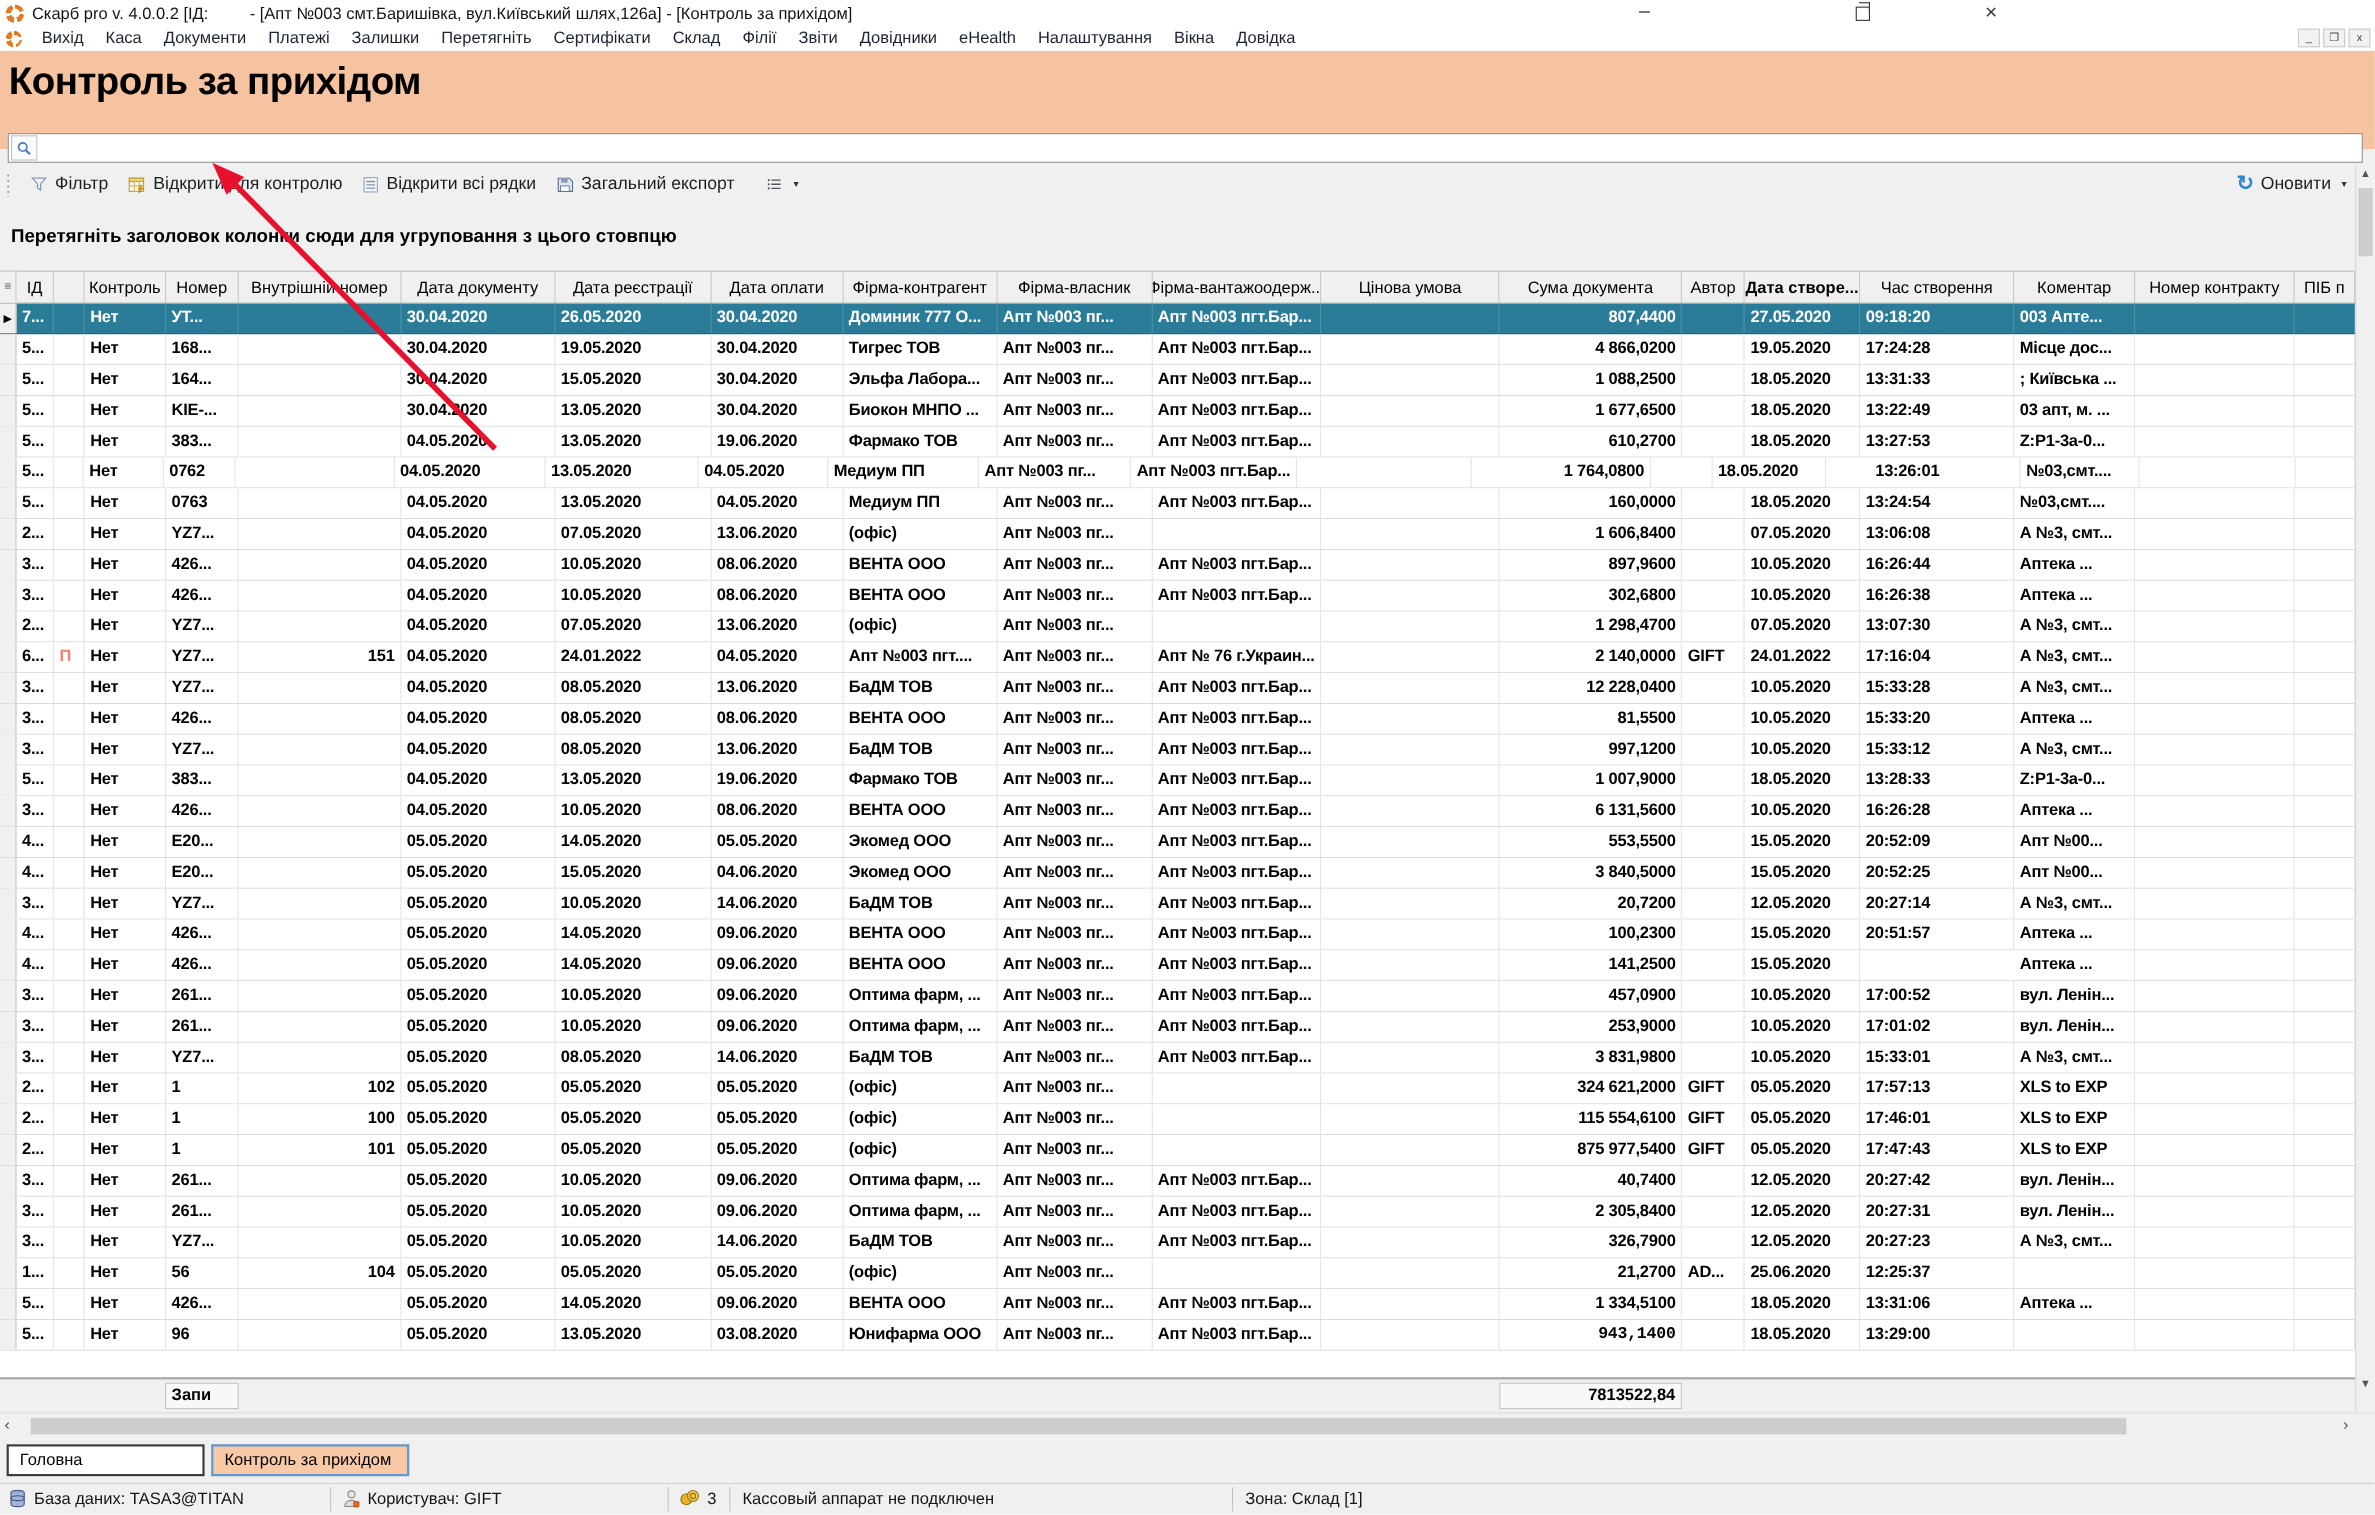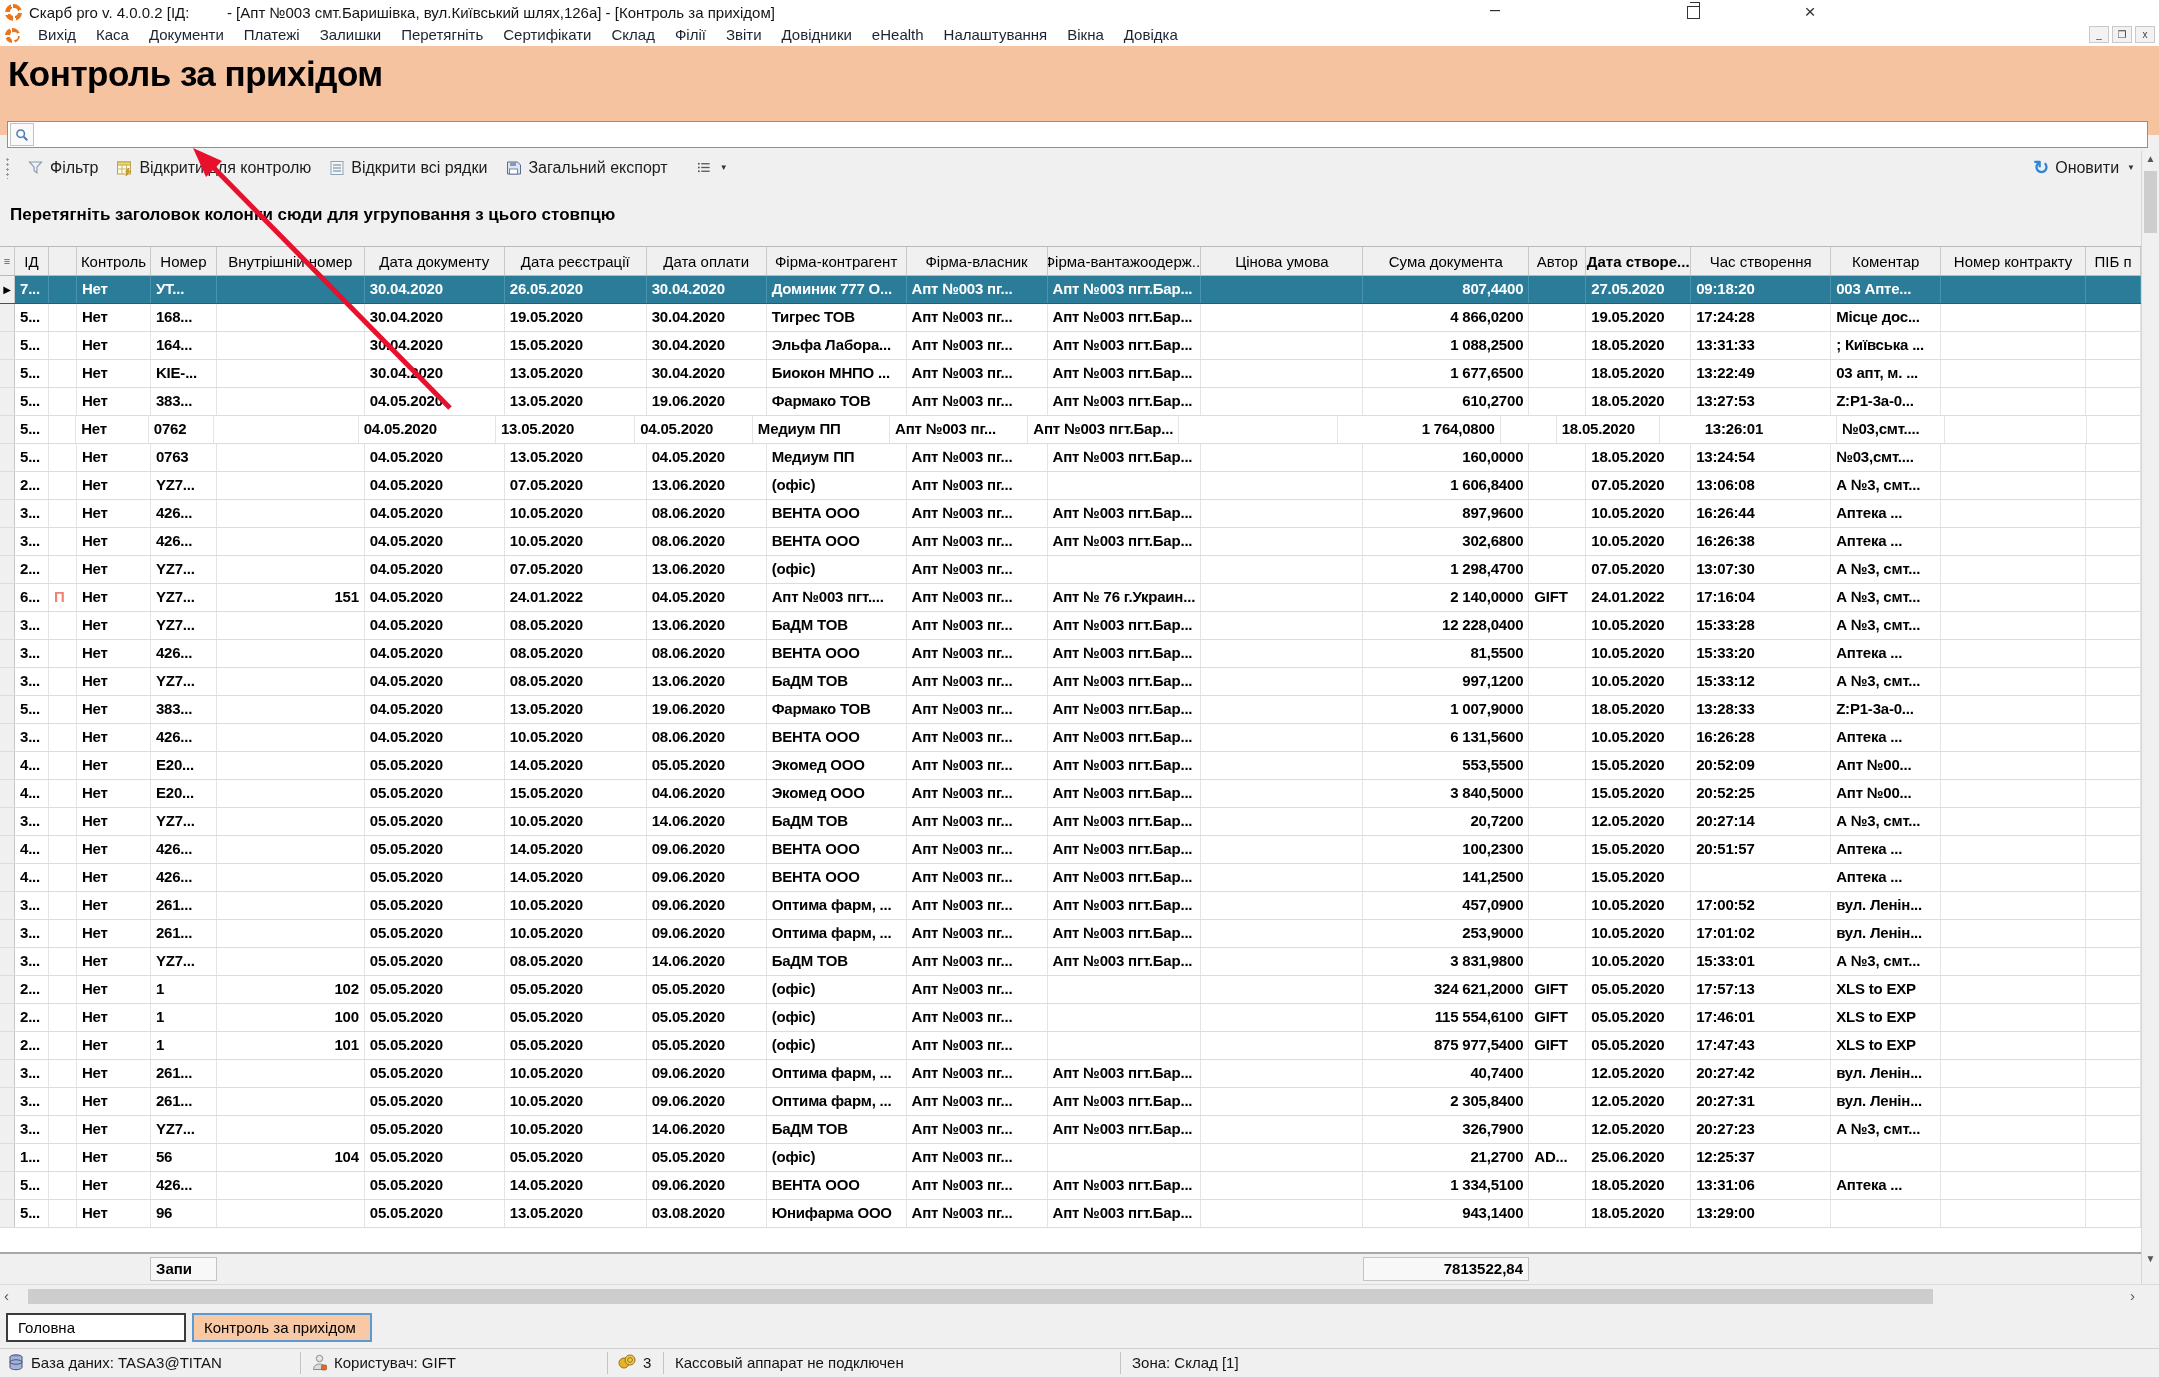--- a/index.html
+++ b/index.html
@@ -960,21 +960,21 @@
         <div class="gcell" style="width: 74px;">Нет</div>
         <div class="gcell" style="width: 66px;">96</div>
         <div class="gcell align-right" style="width: 148px;"></div>
         <div class="gcell" style="width: 140px;">05.05.2020</div>
         <div class="gcell" style="width: 142px;">13.05.2020</div>
         <div class="gcell" style="width: 120px;">03.08.2020</div>
         <div class="gcell" style="width: 140px;">Юнифарма ООО</div>
         <div class="gcell" style="width: 141px;">Апт №003 пг...</div>
         <div class="gcell" style="width: 154px;">Апт №003 пгт.Бар...</div>
         <div class="gcell" style="width: 162px;"></div>
-        <div class="gcell align-right" style="width: 166px;">943,1400</div>
+        <div class="gcell align-right" style="width: 166px; font-family: Liberation Mono, monospace;">943,1400</div>
         <div class="gcell" style="width: 57px;"></div>
         <div class="gcell" style="width: 105px;">18.05.2020</div>
         <div class="gcell" style="width: 140px;">13:29:00</div>
         <div class="gcell" style="width: 110px;"></div>
         <div class="gcell" style="width: 145px;"></div>
         <div class="gcell" style="width: 55px;"></div>
       </div>
     </div>
   <div class="grid-filler"></div>
   <div class="summary-row">

